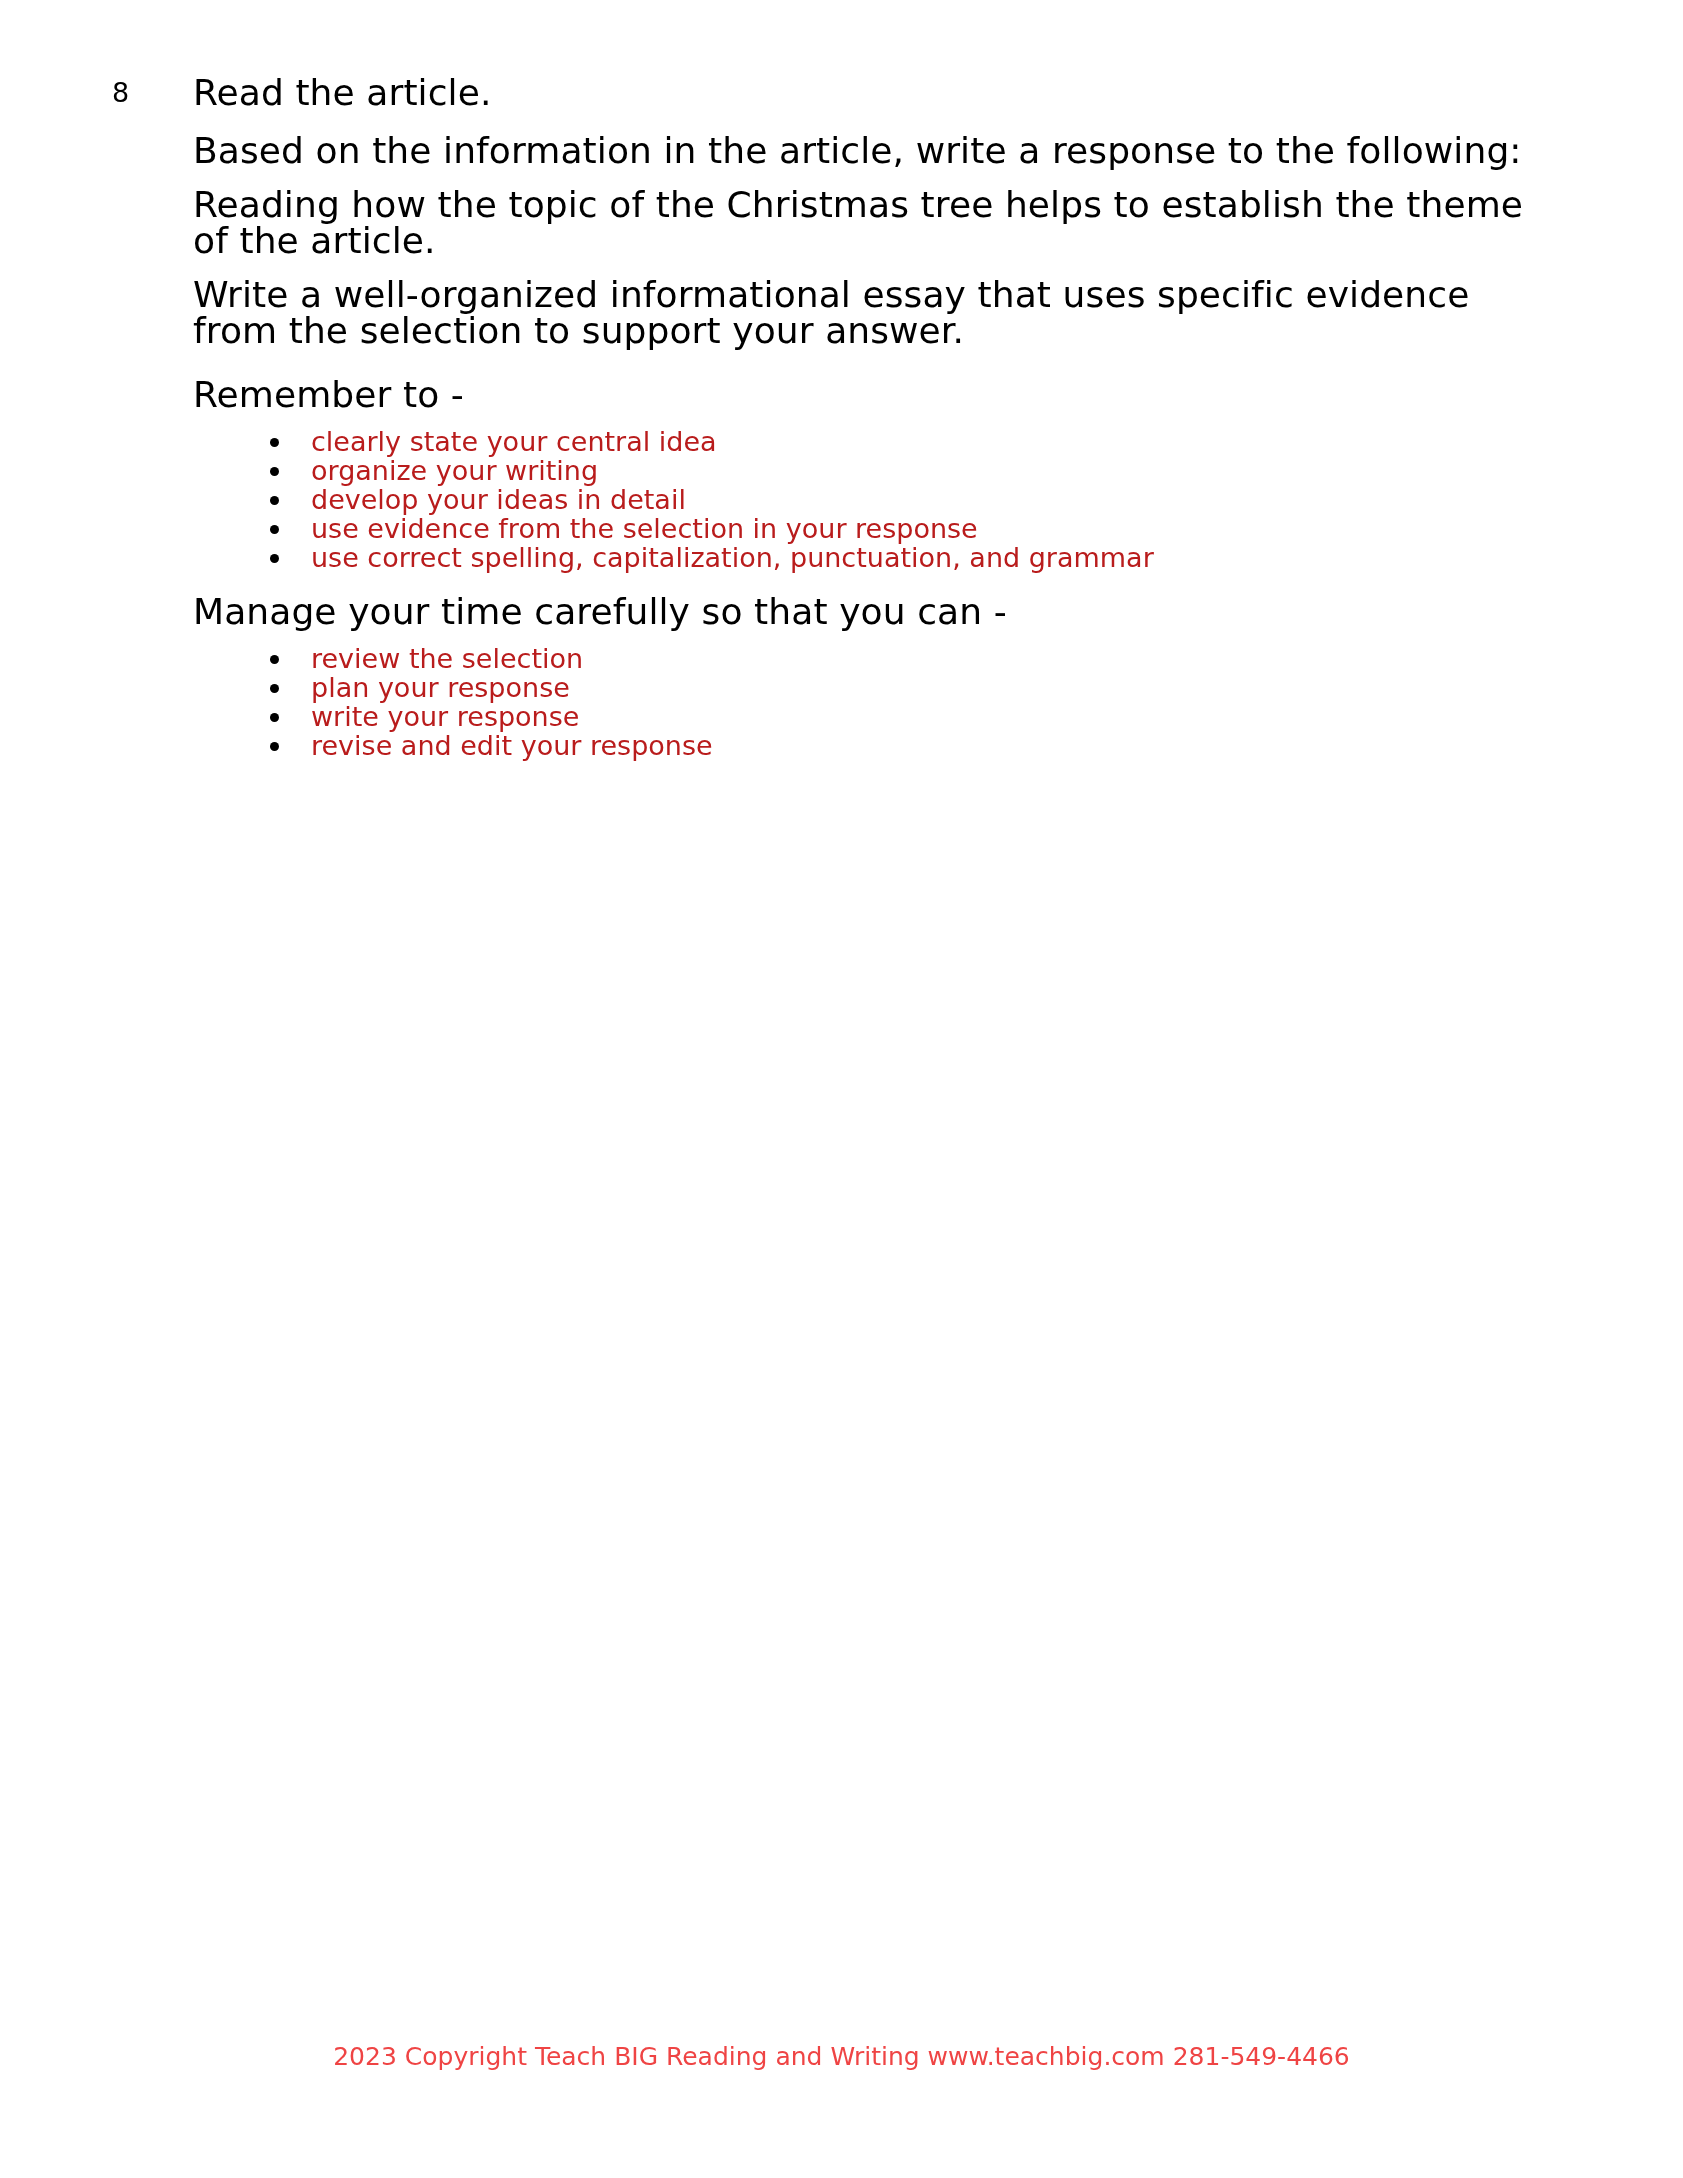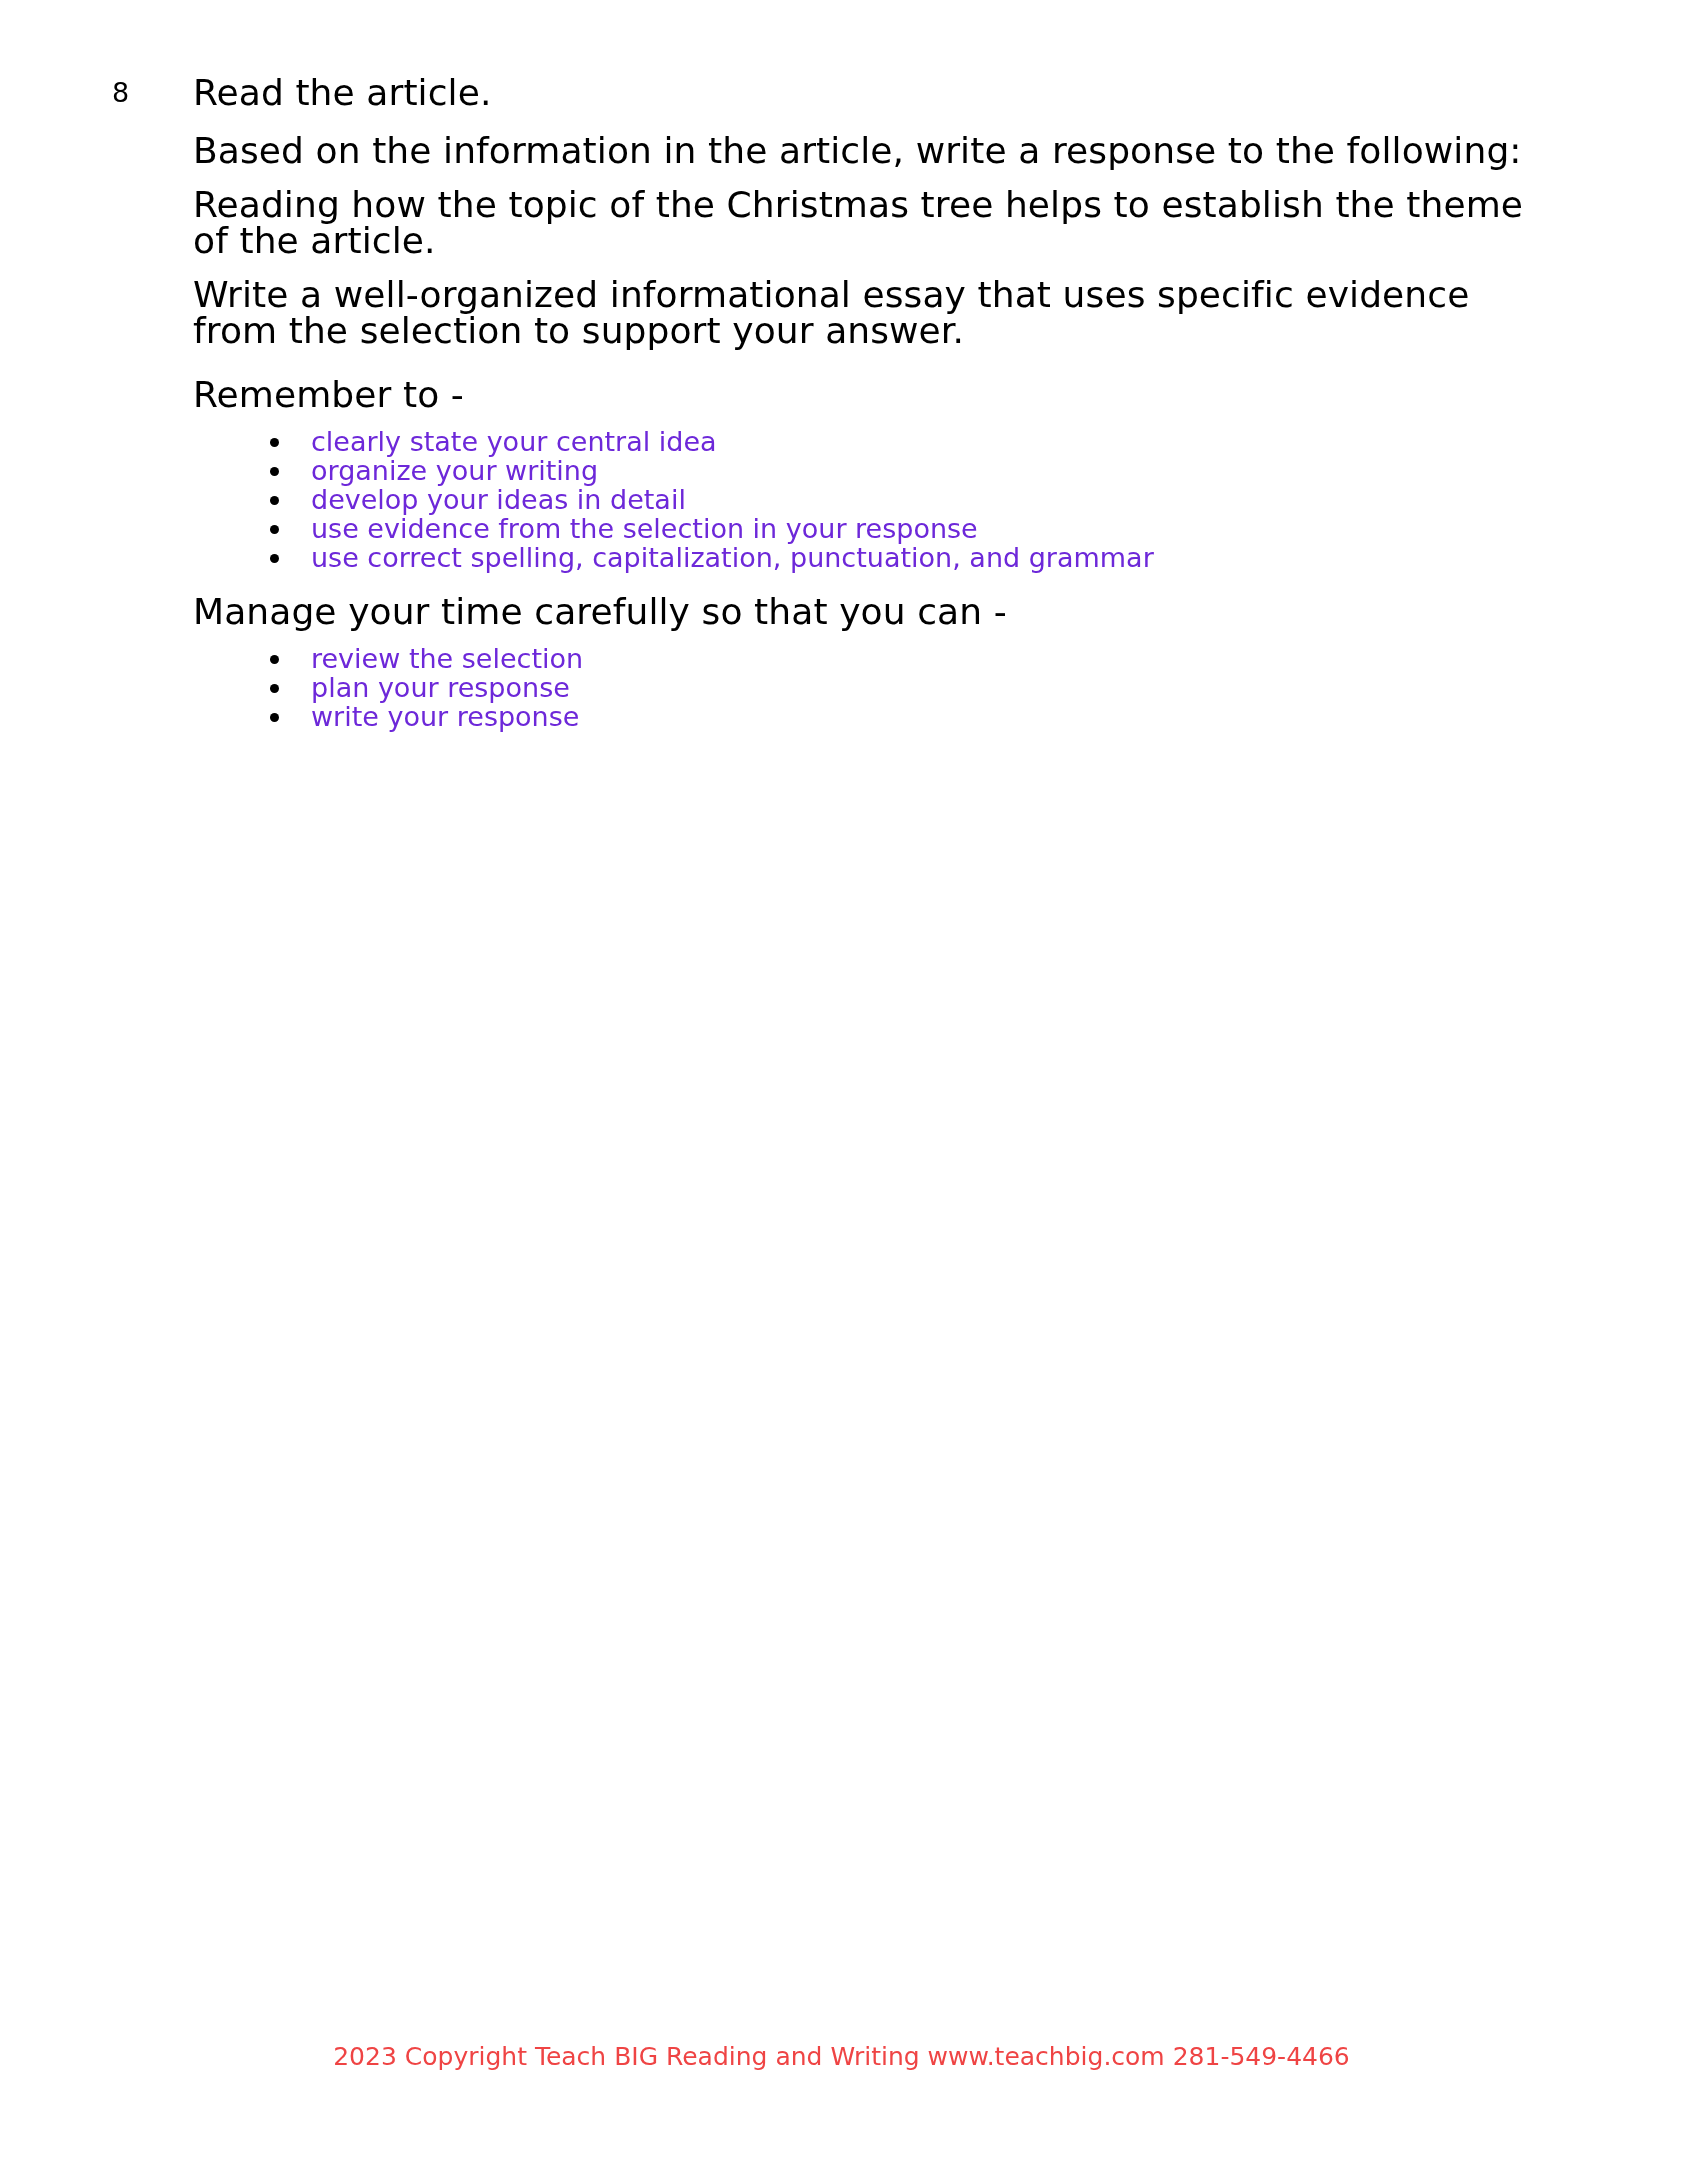--- a/index.html
+++ b/index.html
@@ -65,21 +65,21 @@
   ul.bullets {
     list-style: none;
     margin: 14px 0 0 0;
     padding: 0 0 0 77px;
   }
 
   ul.bullets li {
     position: relative;
     font-size: 27px;
     line-height: 29px;
-    color: #6d28d9;
+    color: #b91c1c;
     padding-left: 41px;
     margin: 0;
   }
 
   ul.bullets li .bullet-dot {
     position: absolute;
     left: 0px;
     top: 11px;
     width: 9px;
     height: 9px;
@@ -157,20 +157,24 @@
             <span>review the selection</span>
           </li>
           <li>
             <span class="bullet-dot"></span>
             <span>plan your response</span>
           </li>
           <li>
             <span class="bullet-dot"></span>
             <span>write your response</span>
           </li>
+          <li>
+            <span class="bullet-dot"></span>
+            <span>revise and edit your response</span>
+          </li>
         </ul>
 
 
       </div>
     </div>
   </div>
 
   <div class="footer">2023 Copyright Teach BIG Reading and Writing www.teachbig.com 281-549-4466</div>
 
 </div>

